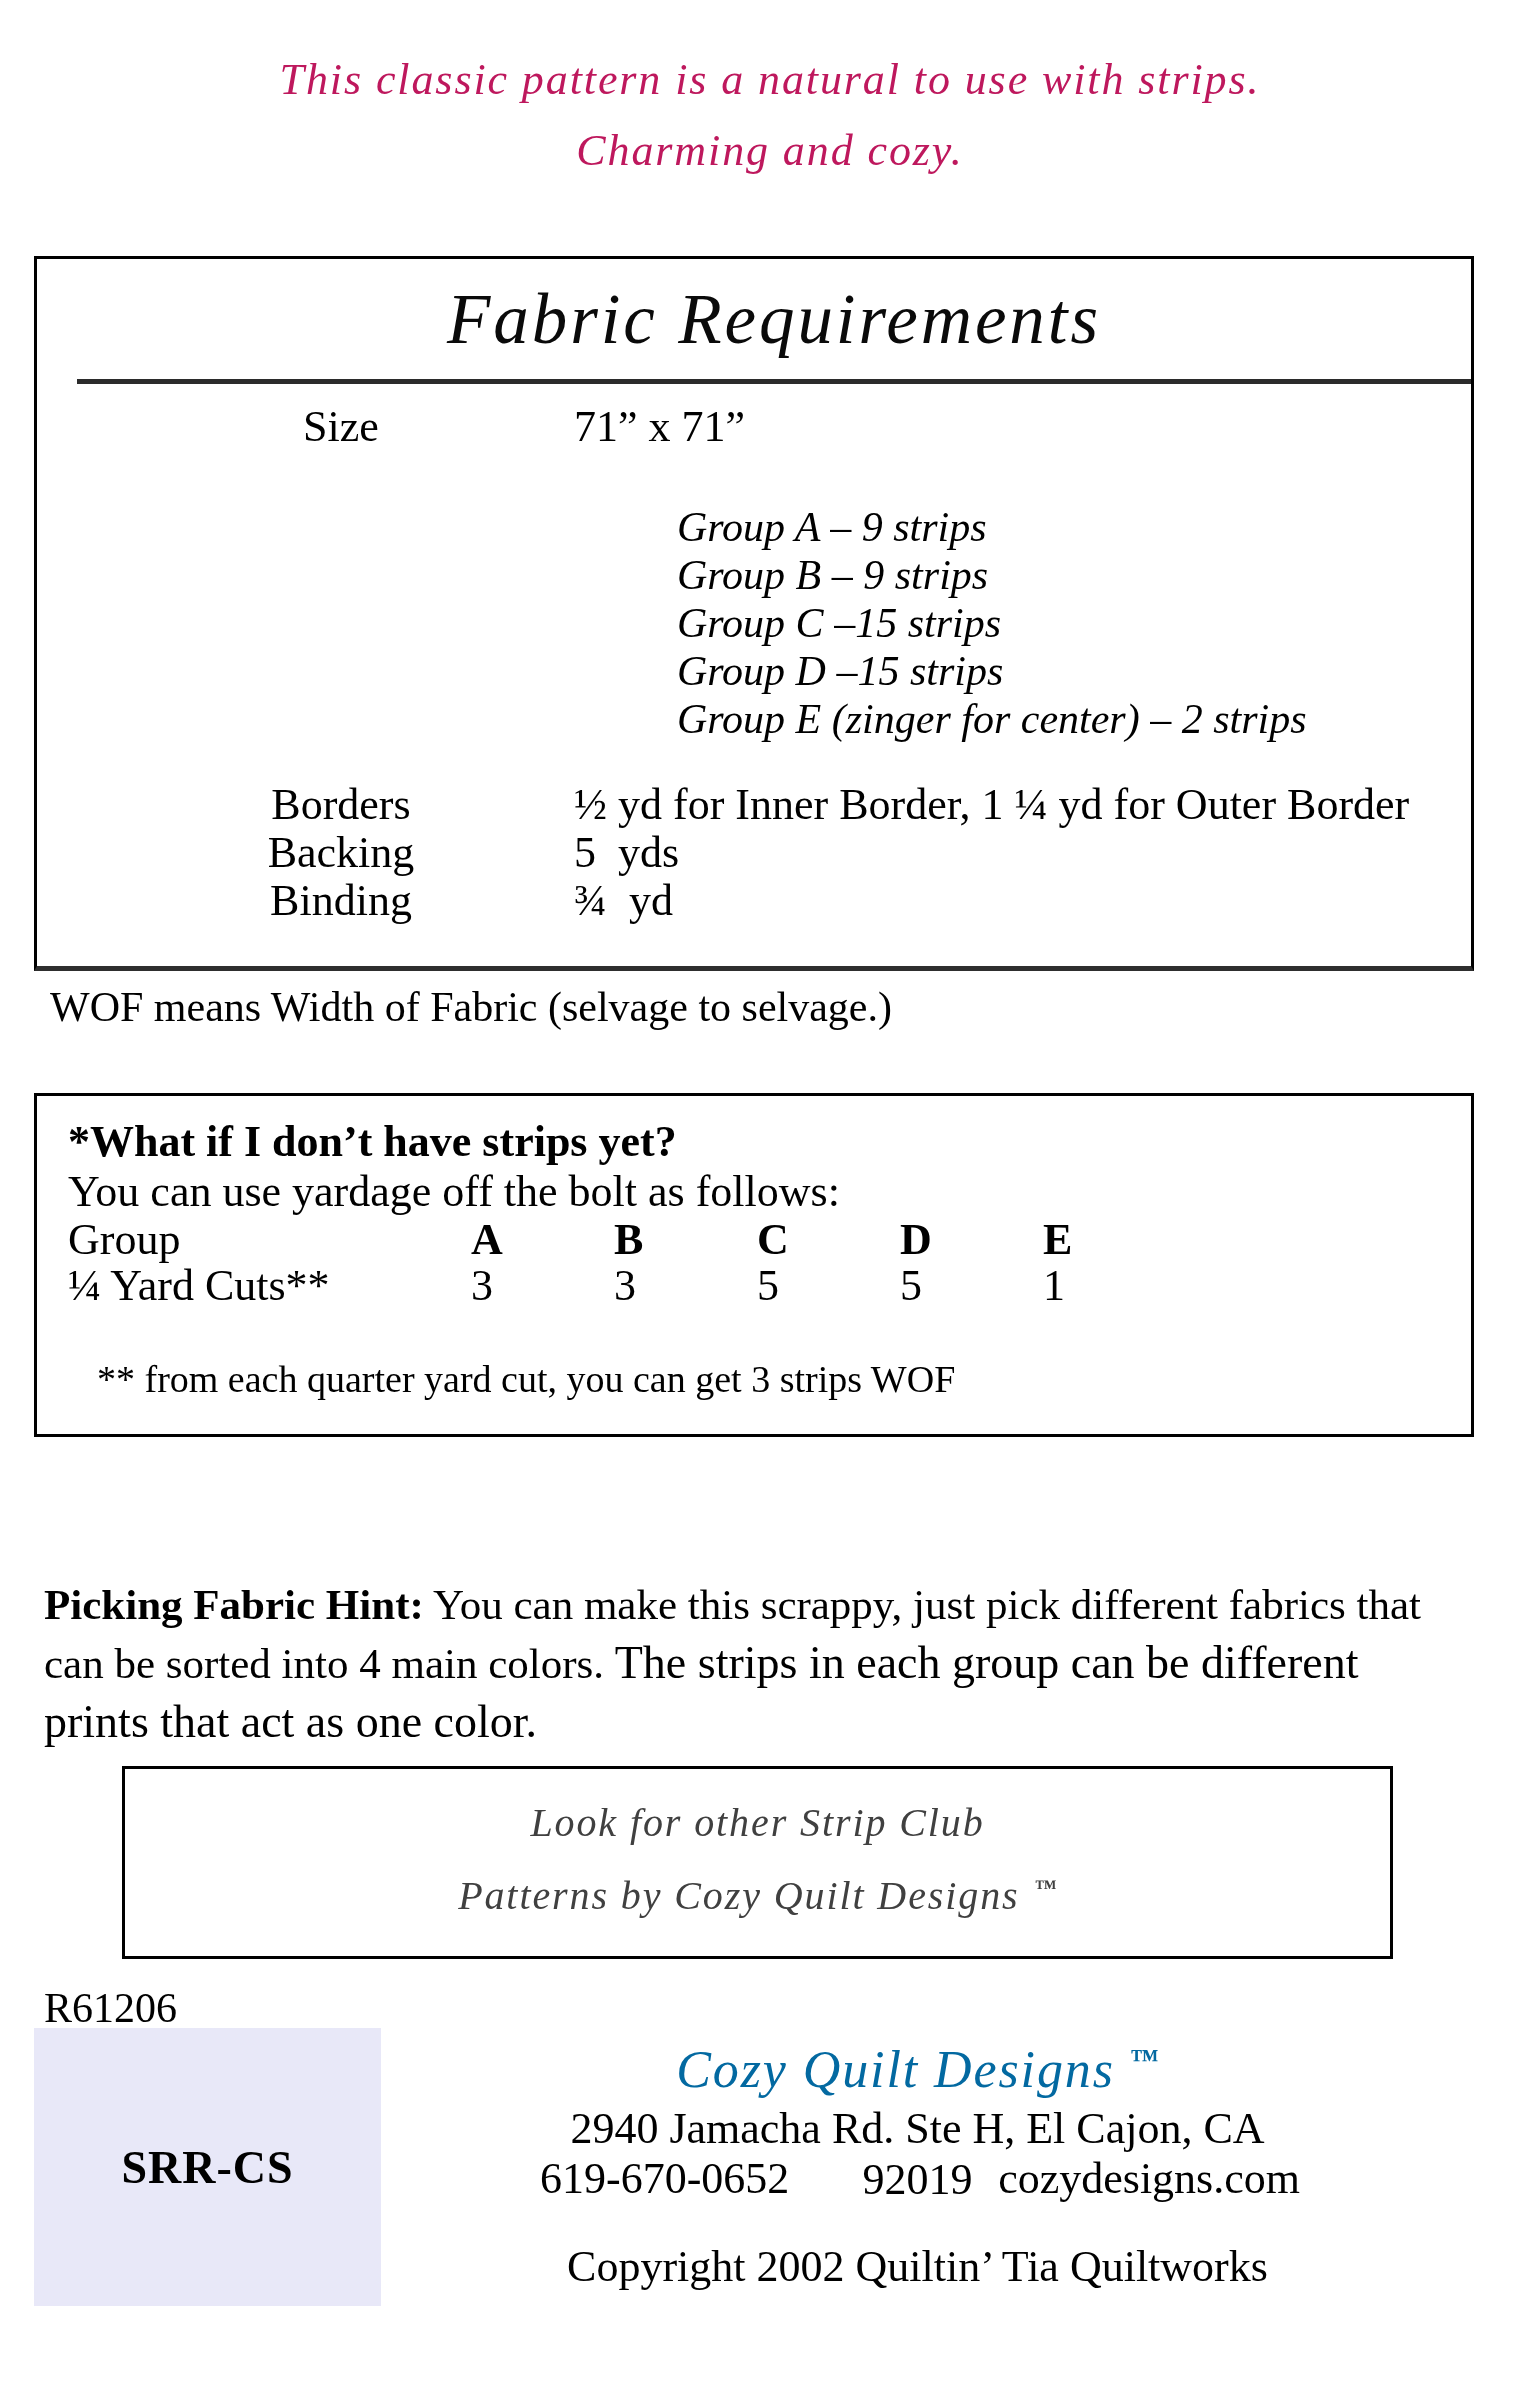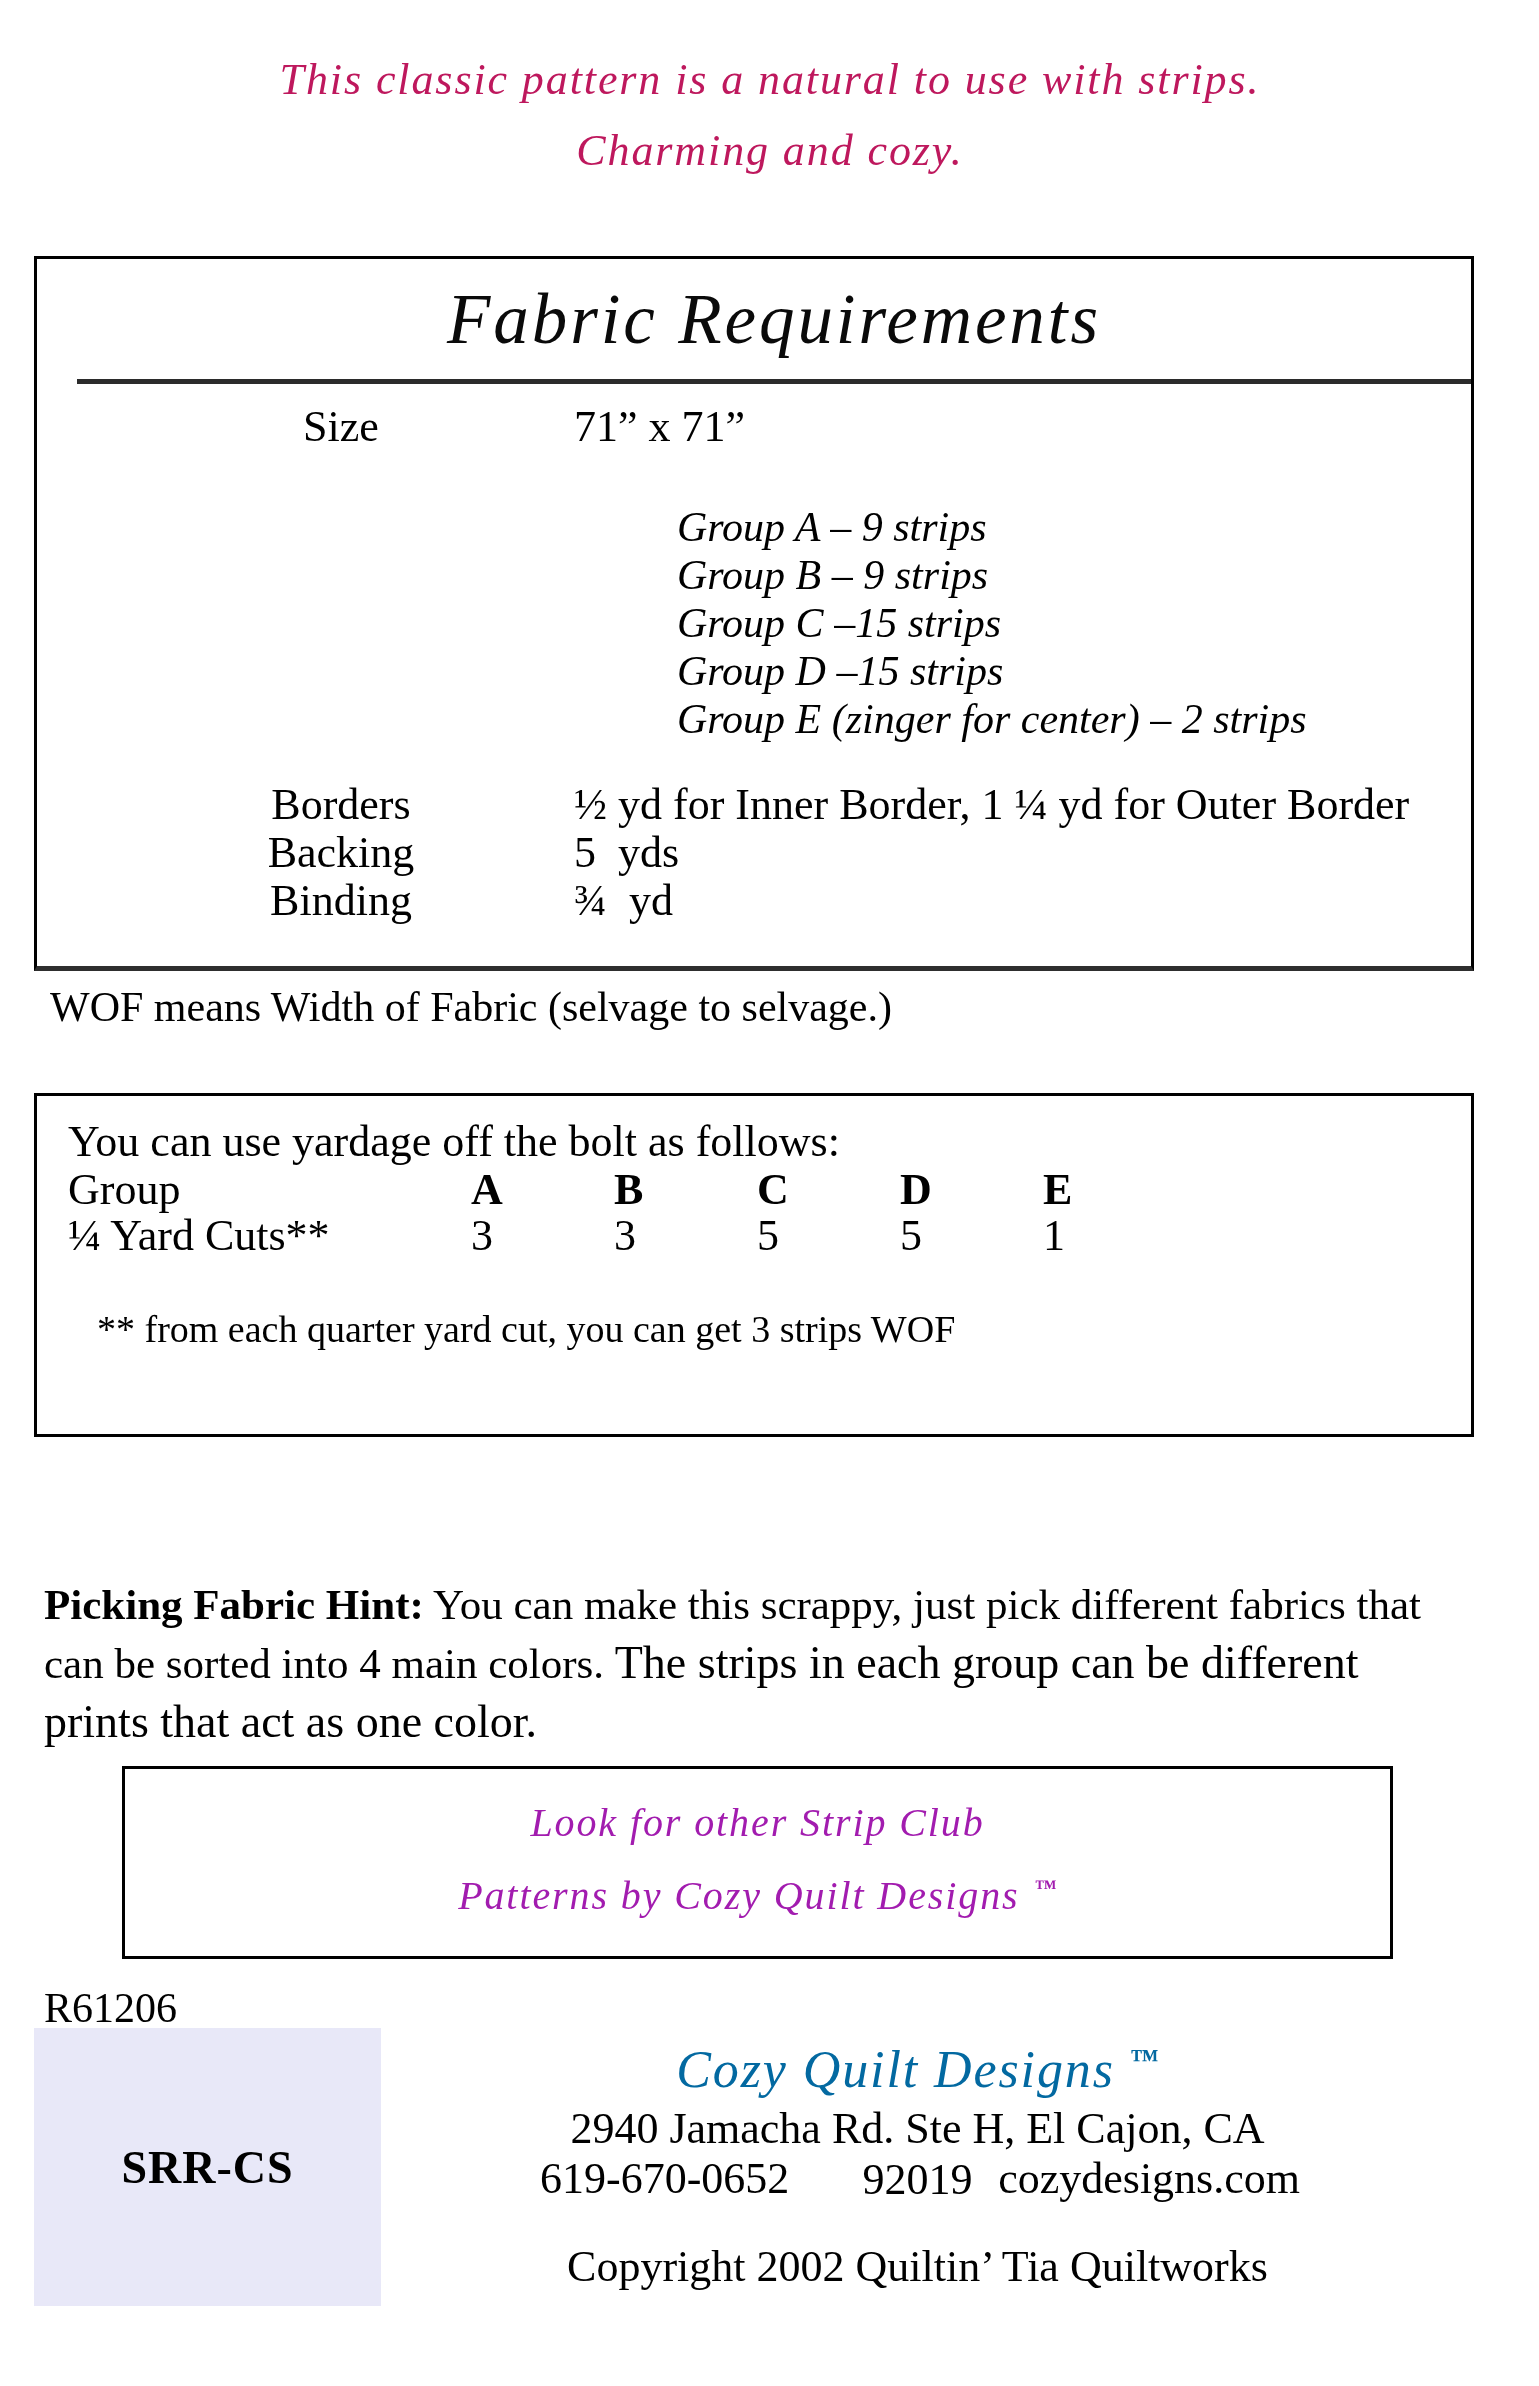--- a/index.html
+++ b/index.html
@@ -40,21 +40,21 @@
   .yd-foot{margin-top:48px;padding-left:29px;font-size:38px;}
 
   
   .hint{position:absolute;left:44px;top:1533px;width:1410px;font-size:43px;line-height:58px;}
   .hint .b{font-weight:bold;margin-top:20px;}
   .hint .big{font-size:46px;}
 
   
   .promo{position:absolute;left:122px;top:1766px;width:1271px;height:193px;
     border:3.8px solid #000;box-sizing:border-box;text-align:center;padding-top:29px;background:#fff;}
-  .promo .pl{font-size:40px;line-height:50px;color:#a21caf;margin-bottom:15.3px;}
+  .promo .pl{font-size:40px;line-height:50px;color:#404040;margin-bottom:15.3px;}
   .tm{font-family:"Liberation Serif", serif;font-style:normal;font-weight:bold;
     font-size:0.55em;vertical-align:super;letter-spacing:0;margin-left:15.3px;}
 
   
   .code{position:absolute;left:44px;top:1984px;font-size:42px;}
   .srr-box{position:absolute;left:34px;top:2028px;width:347px;height:278px;
     display:flex;align-items:center;justify-content:center;}
   .srr-text{font-size:46px;font-weight:bold;letter-spacing:1px;}
   .company{position:absolute;left:535px;top:2040px;width:765px;text-align:center;font-size:52px;color:#0369a1;}
   .address{position:absolute;left:535px;top:2103px;width:765px;text-align:center;font-size:44px;}
@@ -108,20 +108,21 @@
         <span class="lab">Binding</span>
         <span class="val pre">¾  yd</span>
       </div>
 
     </div>
   </div>
 
   <div class="fr-note">WOF means Width of Fabric (selvage to selvage.)</div>
 
   <div class="yd-box">
+    <div class="yd-title">*What if I don’t have strips yet?</div>
     <div class="yd-sub">You can use yardage off the bolt as follows:</div>
     <div class="yd-row hdr">
       <span class="lab">Group</span>
       <span class="col">A</span>
       <span class="col">B</span>
       <span class="col">C</span>
       <span class="col">D</span>
       <span class="col">E</span>
     </div>
     <div class="yd-row">

